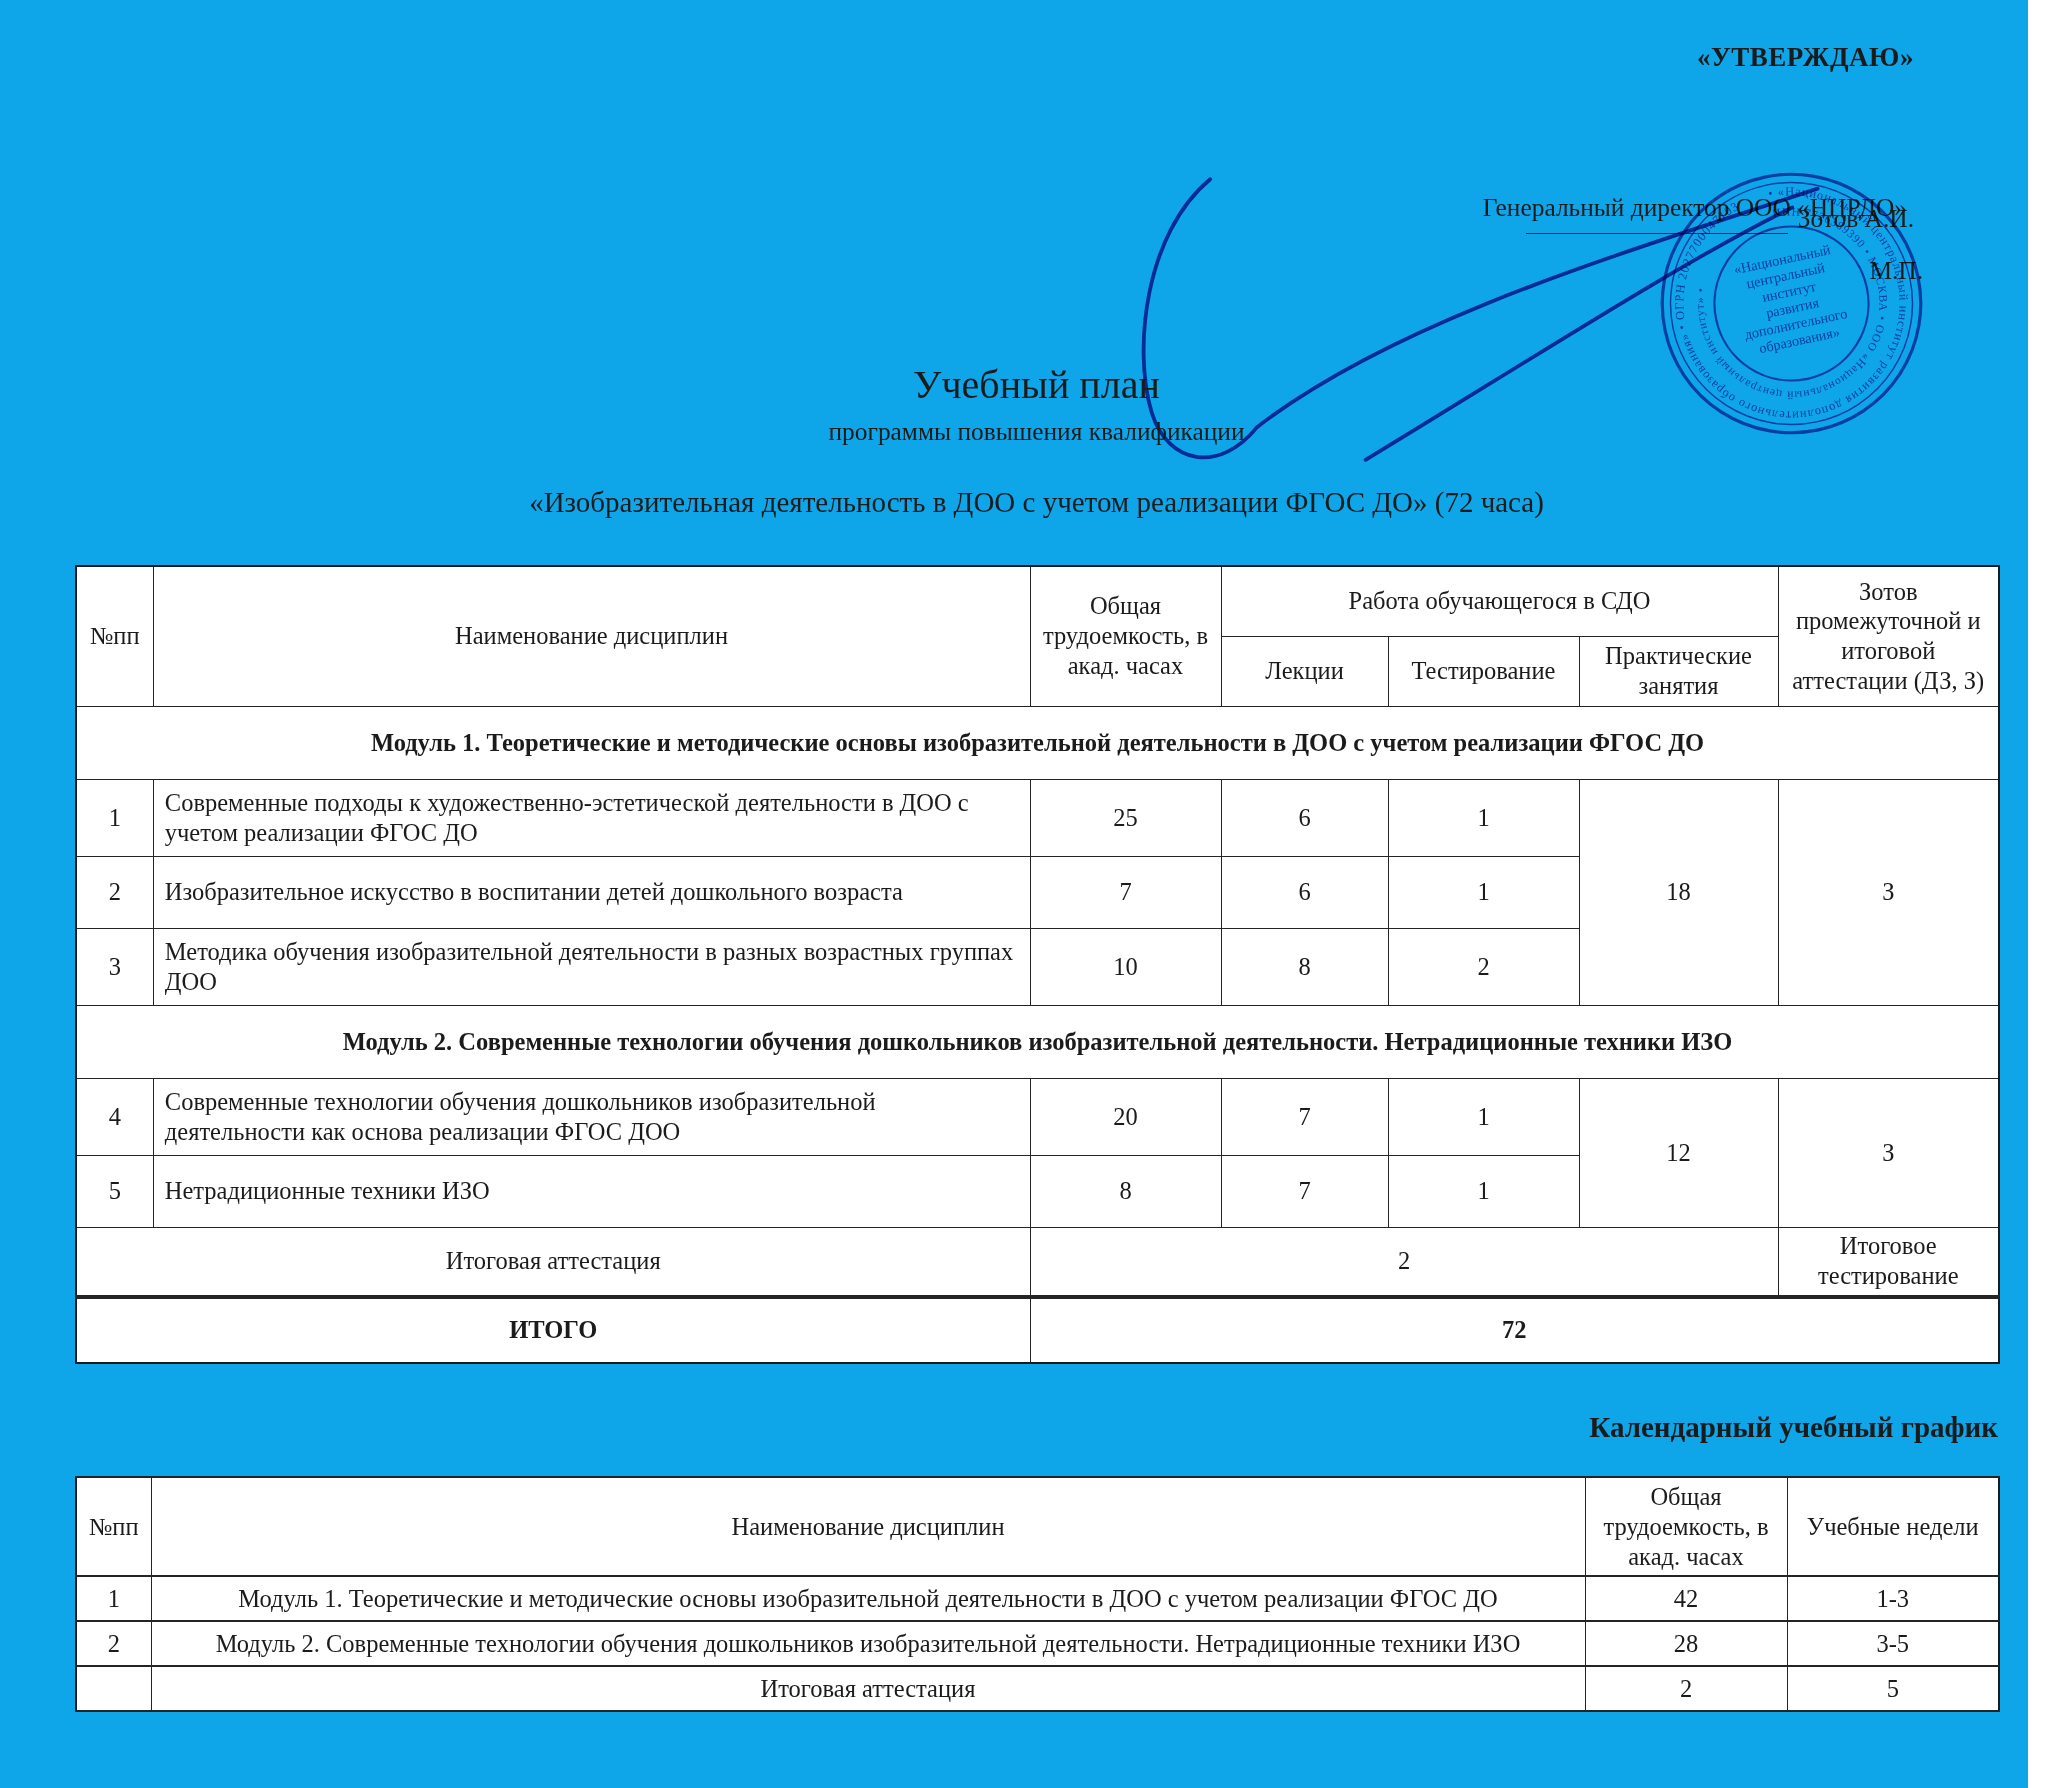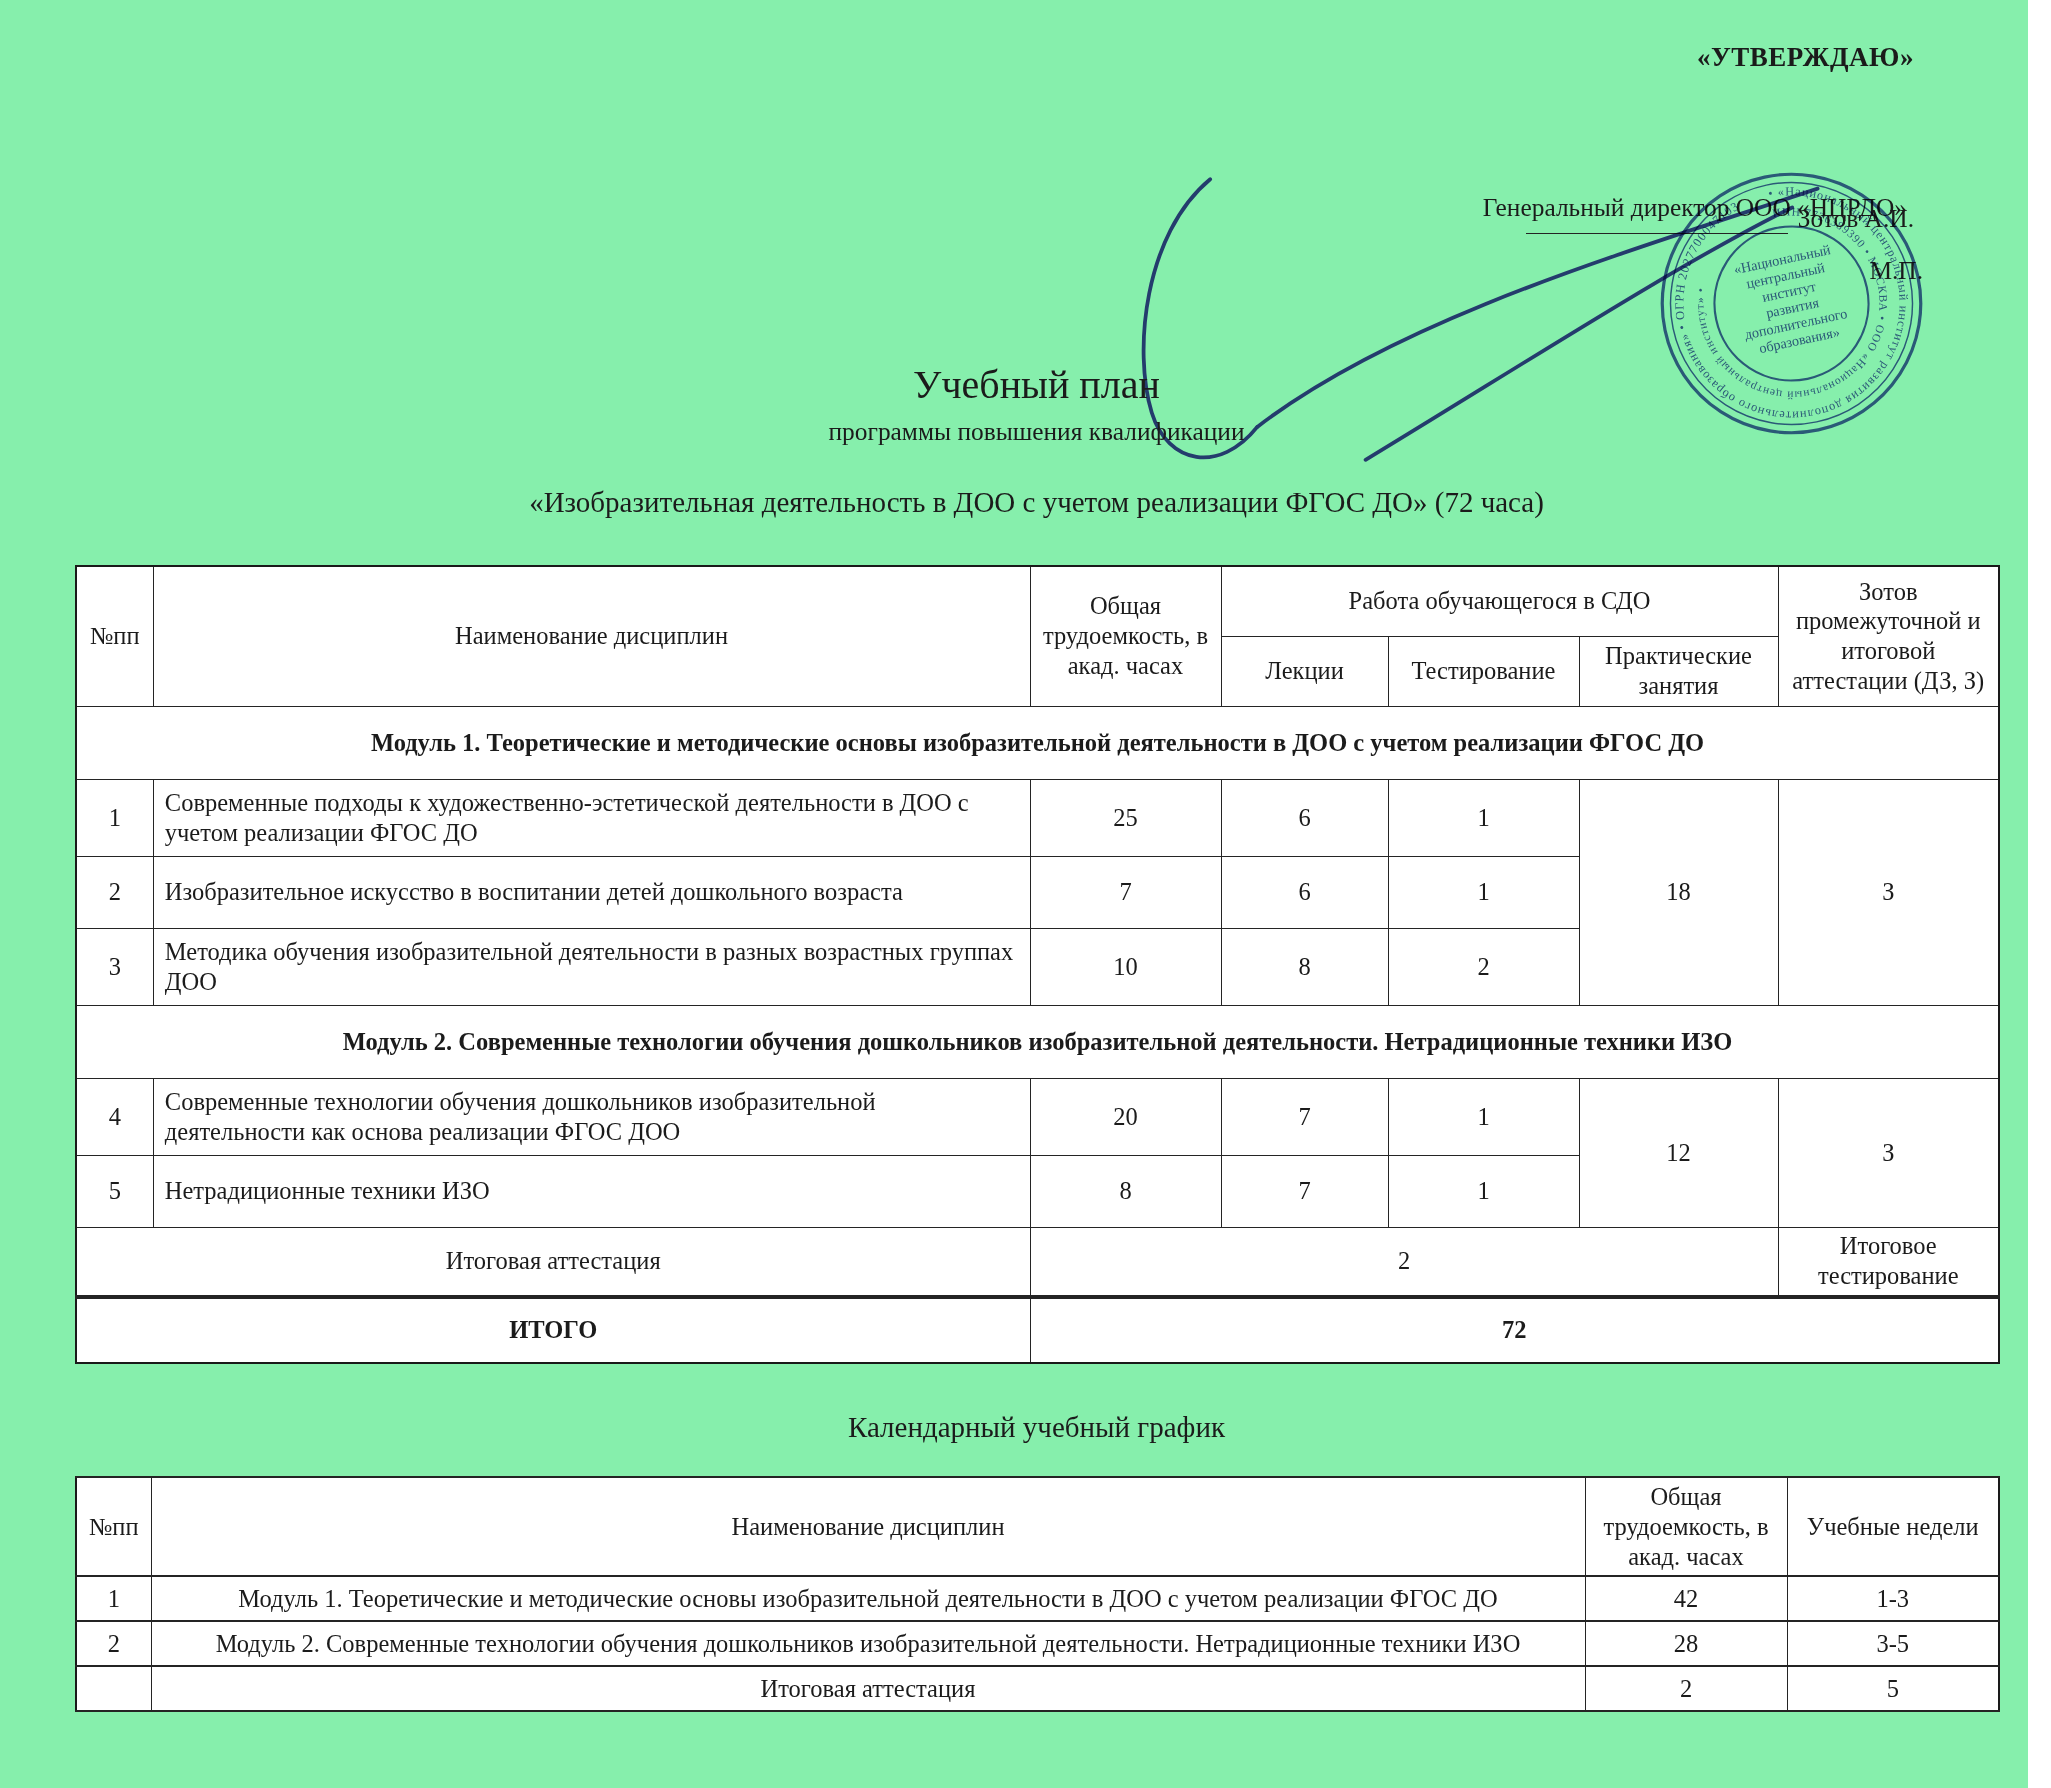--- a/index.html
+++ b/index.html
@@ -1,19 +1,19 @@
 <!DOCTYPE html>
 <html style="font-size:15px"><head>
 <meta charset="utf-8">
 <style>
   html,body{margin:0;padding:0;background:#ffffff;}
   .page{
     position:relative;
     width:2028px;height:1788px;
-    background:#86efac;
+    background:#0ea5e9;
     font-family:"Liberation Serif", serif;
     color:#1b1b1b;
     overflow:hidden;
   }
   
   .approve{position:absolute;top:42px;right:114px;font-size:27px;font-weight:bold;letter-spacing:0.5px;}
   .director{position:absolute;top:149px;right:121px;font-size:25.4px;margin-top:44px;}
   .sig-row{position:absolute;top:201px;right:114px;display:flex;align-items:flex-end;gap:9.4px;}
   .sig-line{width:262px;height:32px;border-bottom:1.9px solid #232323;}
   .sig-name{font-size:25.4px;line-height:32px;}
@@ -35,22 +35,22 @@
   .tbl2 td,.tbl2 th{border-top-width:2.8px;border-bottom-width:2.8px;}
   .name-cell{text-align:left;padding-left:11.3px;padding-right:11.3px;}
   .module-row td{font-weight:bold;}
   .bold{font-weight:bold;}
   .total-row td{border-top-width:4.7px;}
   tr.hdr1{height:70px;} tr.hdr2{height:70px;}
   tr.mod{height:73px;}
   tr.r2l{height:77px;} tr.r1l{height:72px;}
   tr.fin{height:66px;} tr.tot{height:66px;}
   tr.s-hdr{height:94px;} tr.s-row{height:45px;}
-  .cal-title{position:absolute;top:1411px;left:75px;width:1923px;text-align:center;
-             font-size:29px;font-weight:normal;}
+  .cal-title{position:absolute;top:1411px;left:75px;width:1923px;text-align:right;
+             font-size:29px;font-weight:bold;}
   .stamp-text{font-family:"Liberation Serif", serif;}
 </style>
 </head>
 <body>
 
 <div class="page">
 
   <div class="approve">«УТВЕРЖДАЮ»</div>
   <div class="director">Генеральный директор ООО «НЦРДО»</div>
   <div class="sig-row">

